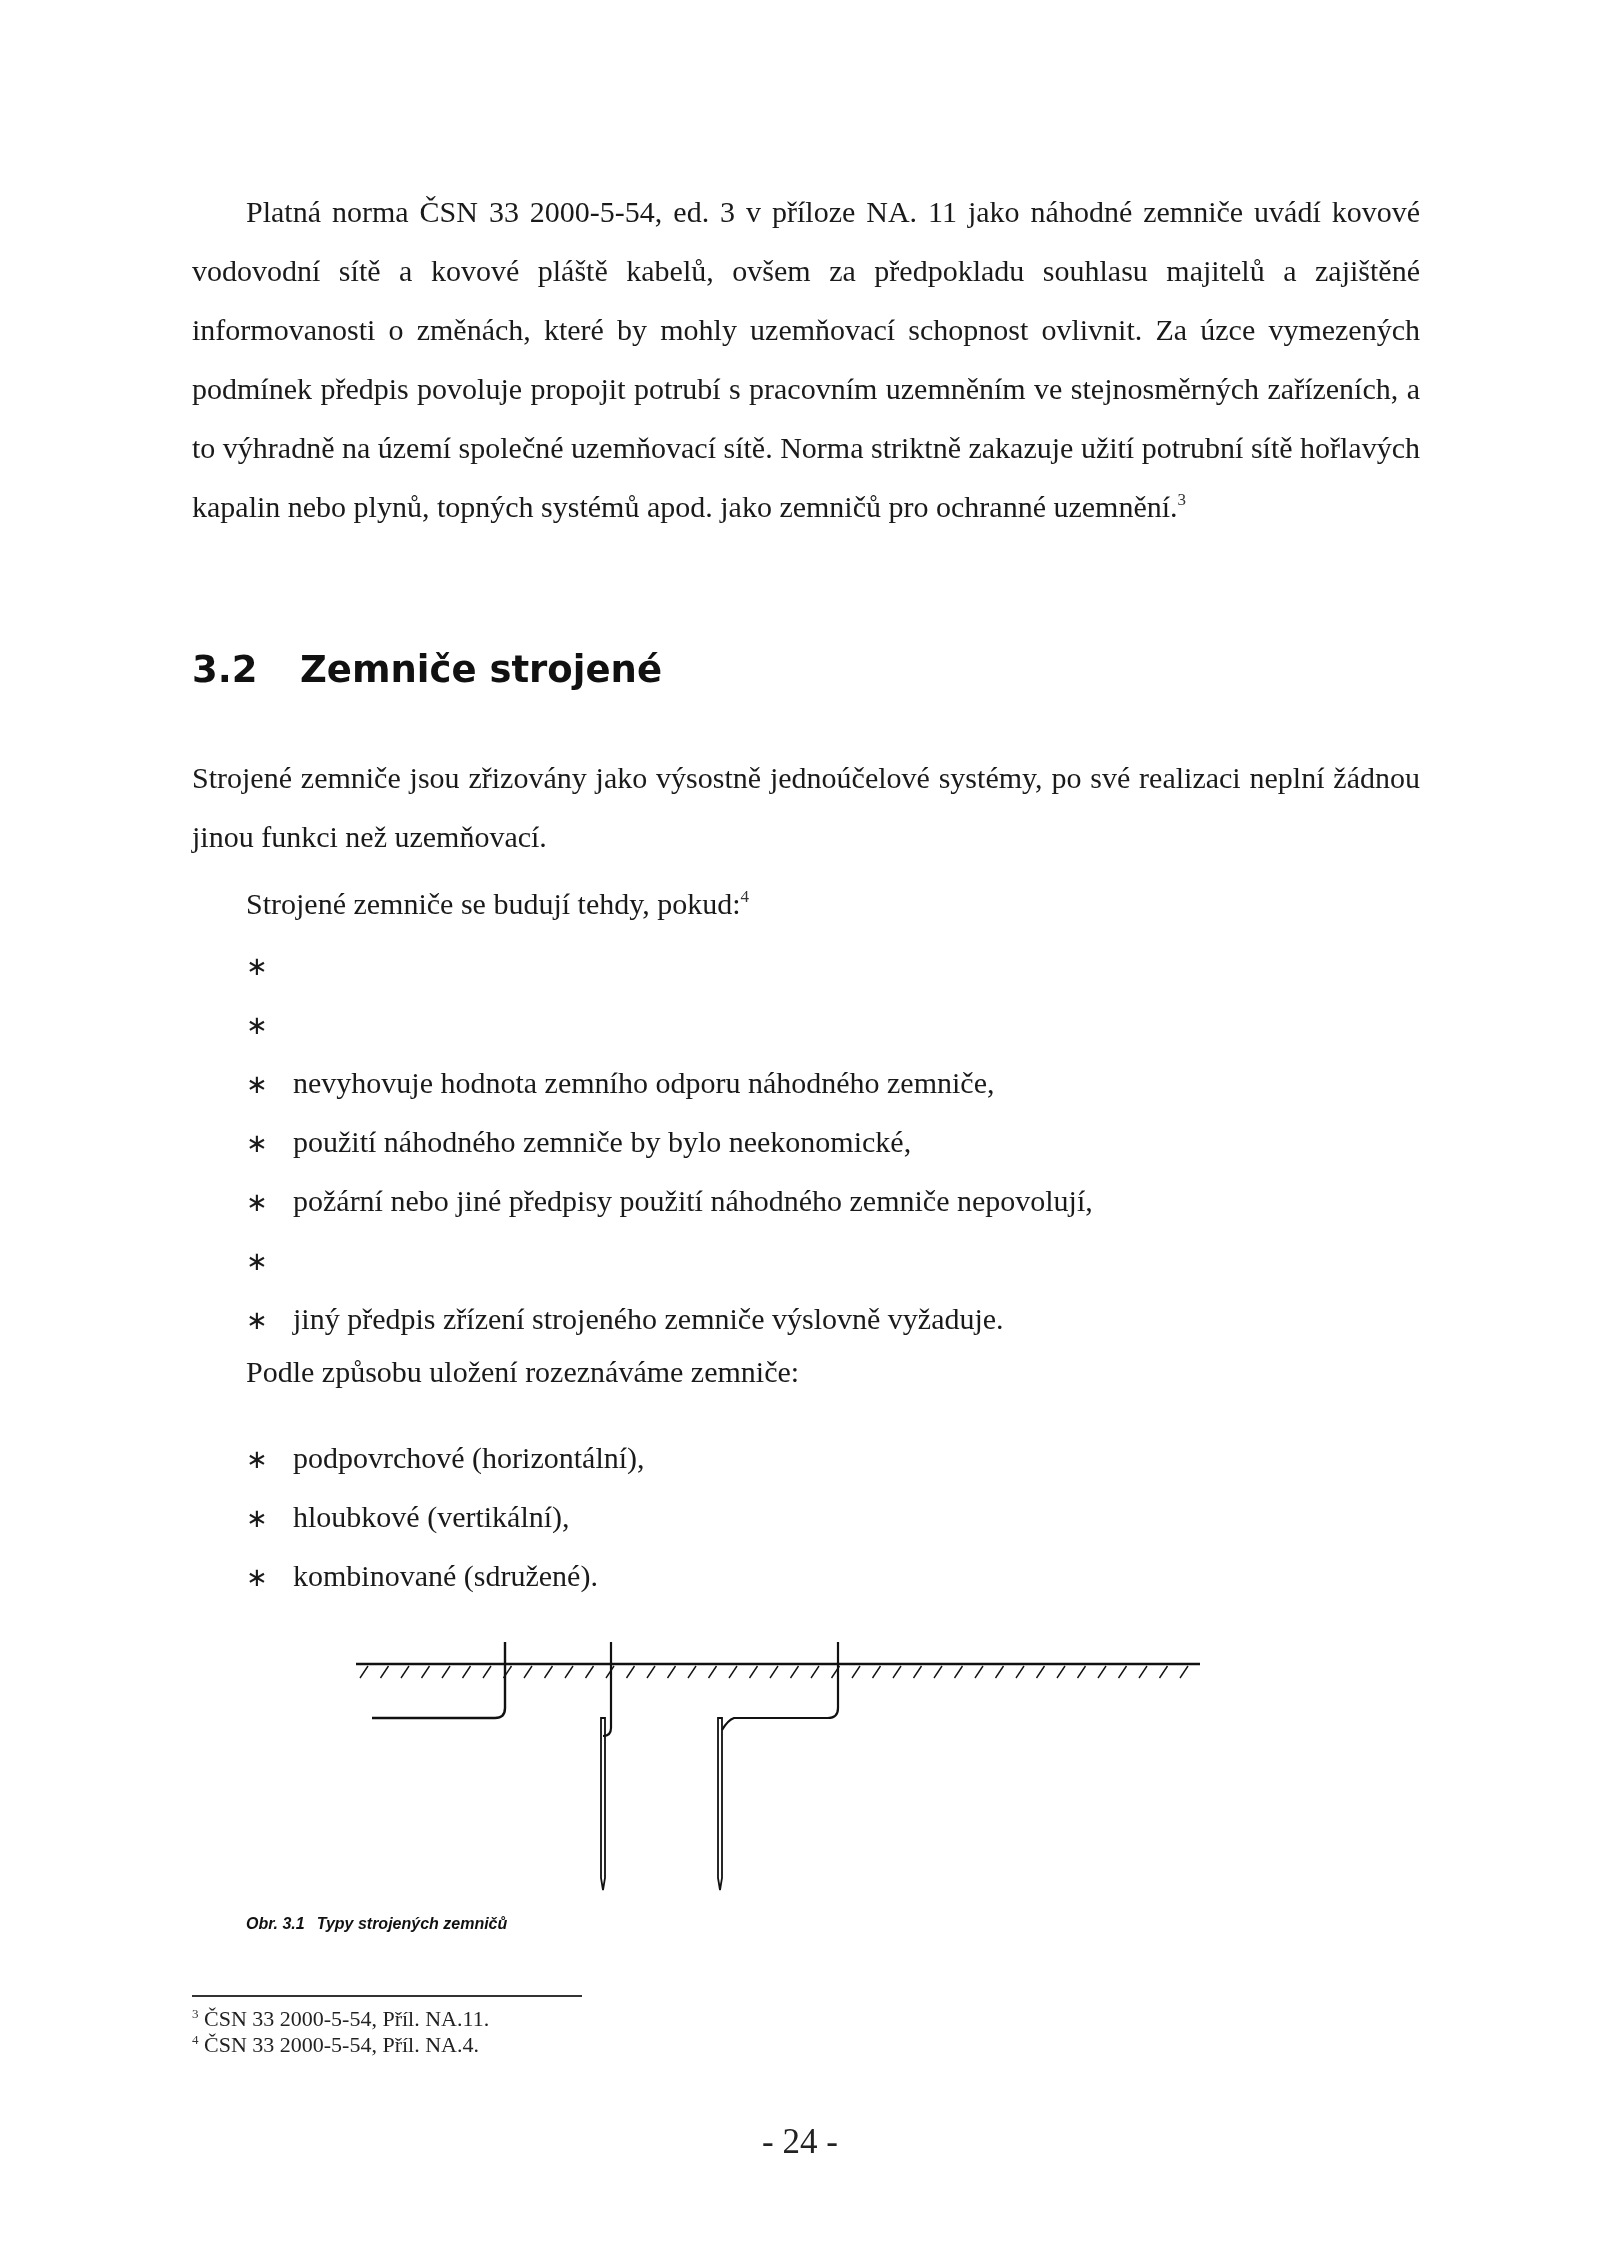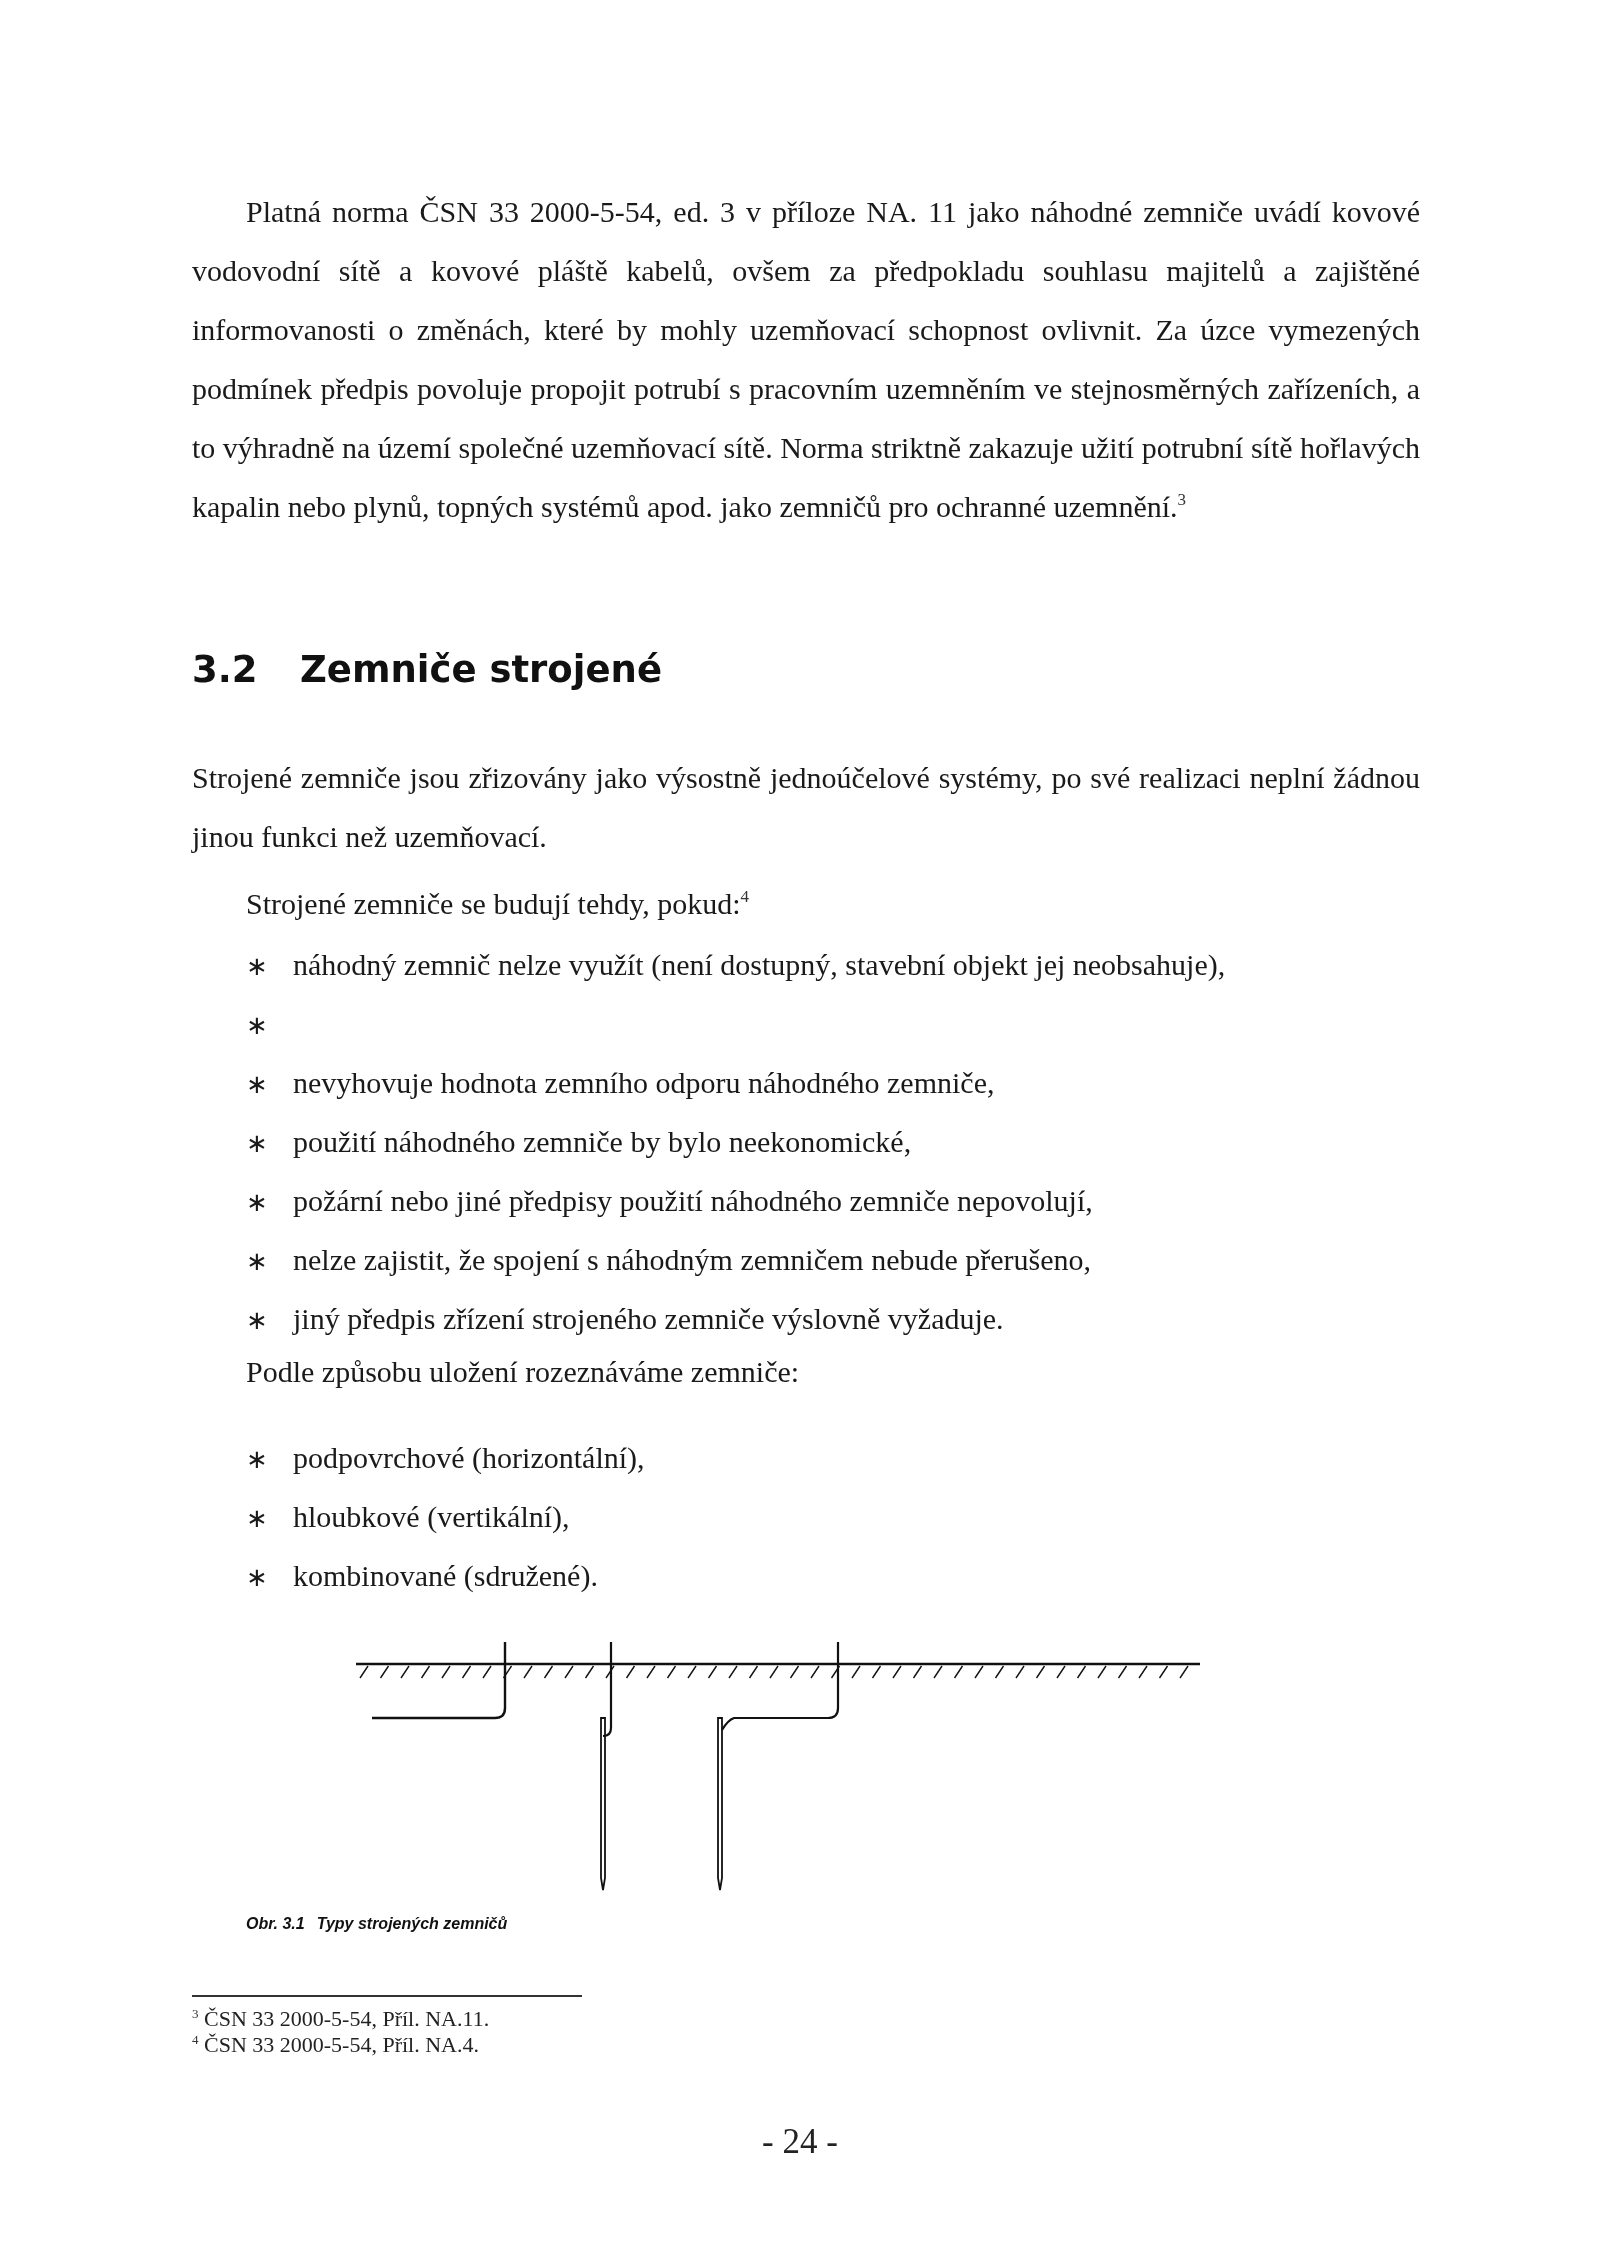--- a/index.html
+++ b/index.html
@@ -51,26 +51,26 @@
 
   <div class="heading">
     <span class="num">3.2</span><span>Zemniče strojené</span>
   </div>
 
   <p class="text para2" style="margin:0">Strojené zemniče jsou zřizovány jako výsostně jednoúčelové systémy, po své realizaci neplní žádnou jinou funkci než uzemňovací.</p>
 
   <p class="text indent para3" style="margin:0"><span>Strojené zemniče se budují tehdy, pokud:</span><sup>4</sup></p>
 
   <ul class="list list1">
-    <li><span class="bullet">∗</span><span>náhodný zemnič nelze využít (není dostupný, stavební objekt jej neobsahuje),</span></li>
+    <li><span class="bullet">∗</span></li>
     <li><span class="bullet">∗</span></li>
     <li><span class="bullet">∗</span><span>nevyhovuje hodnota zemního odporu náhodného zemniče,</span></li>
     <li><span class="bullet">∗</span><span>použití náhodného zemniče by bylo neekonomické,</span></li>
     <li><span class="bullet">∗</span><span>požární nebo jiné předpisy použití náhodného zemniče nepovolují,</span></li>
-    <li><span class="bullet">∗</span><span>nelze zajistit, že spojení s náhodným zemničem nebude přerušeno,</span></li>
+    <li><span class="bullet">∗</span></li>
     <li><span class="bullet">∗</span><span>jiný předpis zřízení strojeného zemniče výslovně vyžaduje.</span></li>
   </ul>
 
   <p class="text indent para4" style="margin:0">Podle způsobu uložení rozeznáváme zemniče:</p>
 
   <ul class="list list2">
     <li><span class="bullet">∗</span><span>podpovrchové (horizontální),</span></li>
     <li><span class="bullet">∗</span><span>hloubkové (vertikální),</span></li>
     <li><span class="bullet">∗</span><span>kombinované (sdružené).</span></li>
   </ul>

